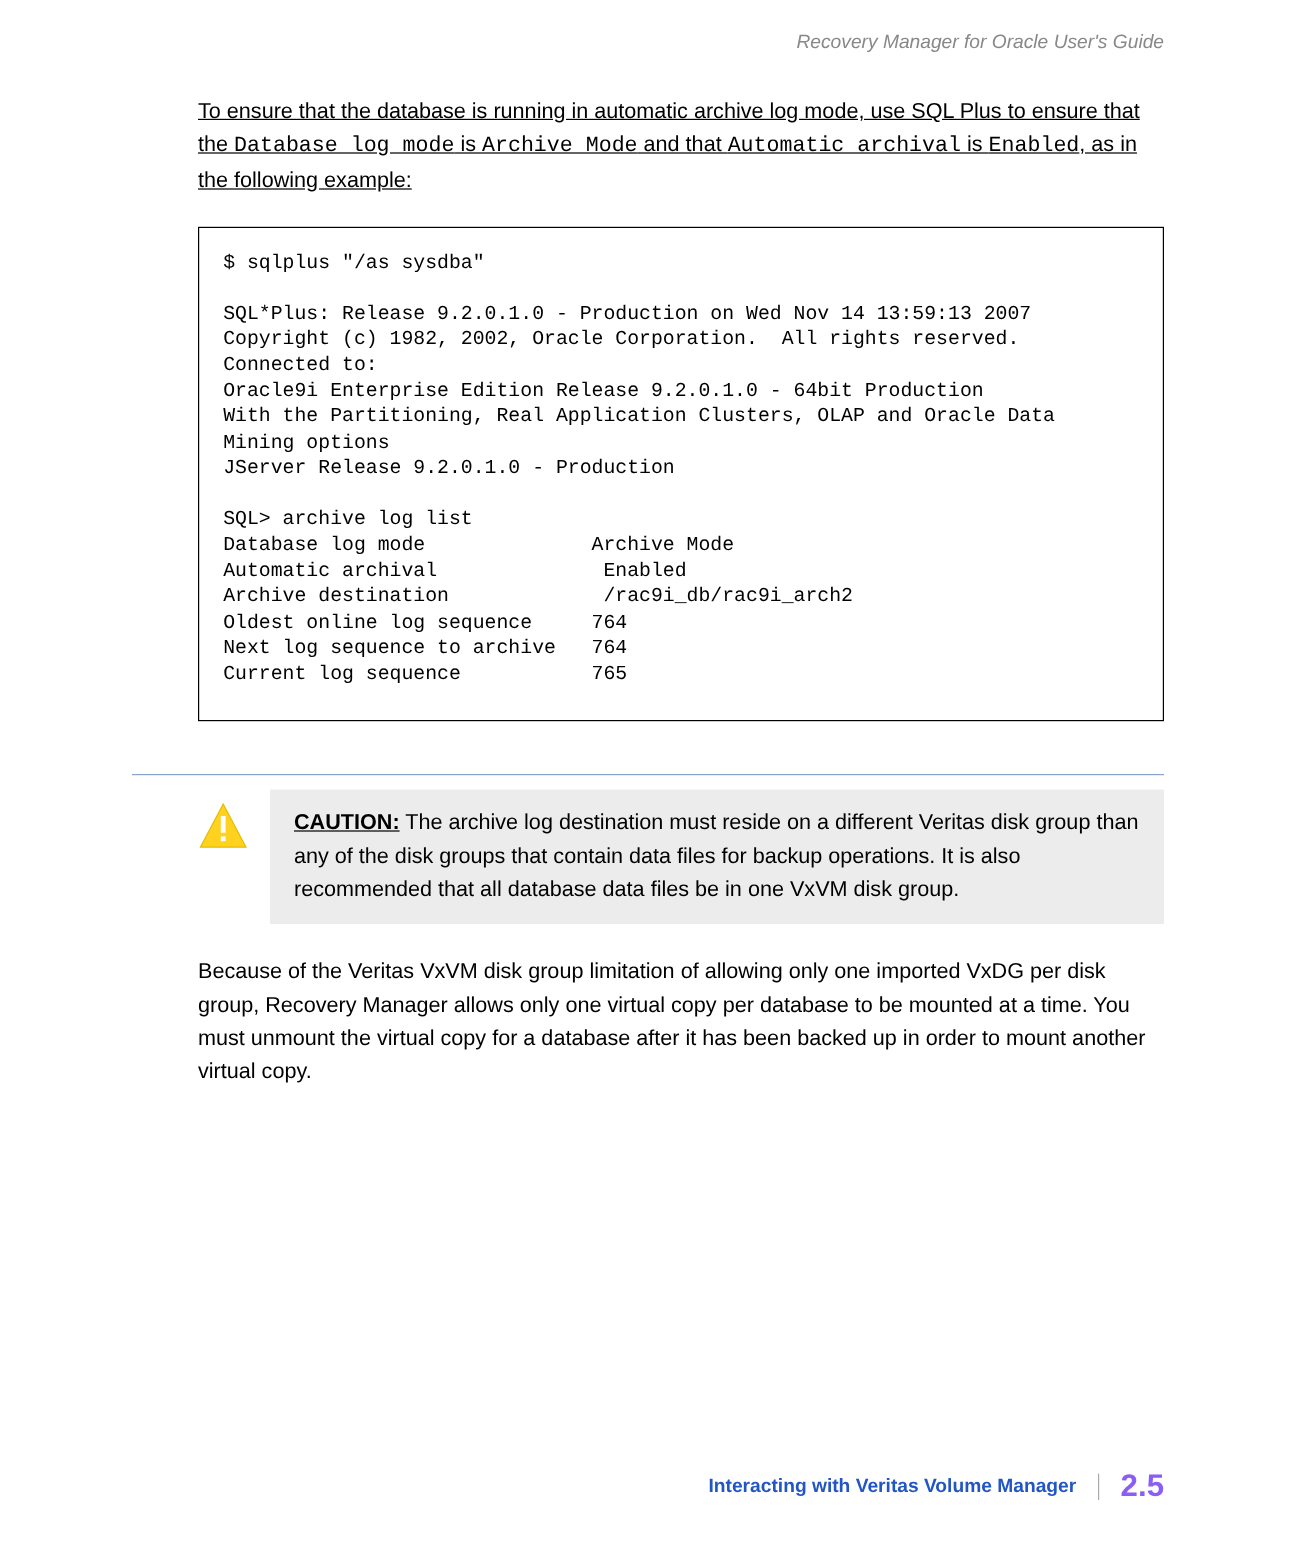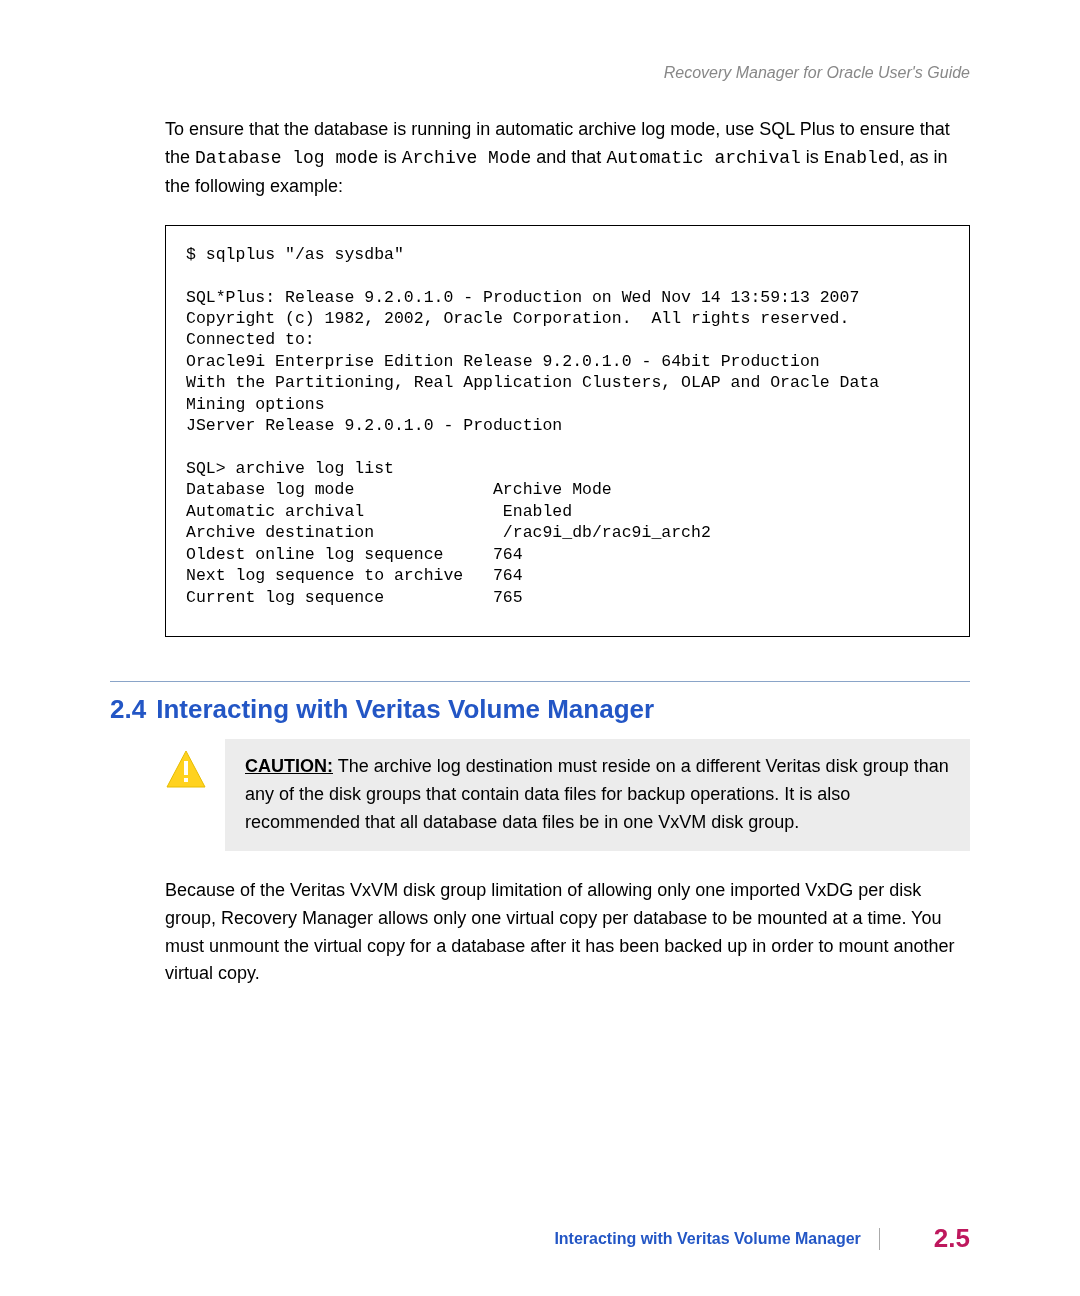--- a/index.html
+++ b/index.html
@@ -6,36 +6,37 @@
     margin: 0;
     padding: 0;
     background: #fff;
     font-family: "Segoe UI", "Helvetica Neue", Arial, sans-serif;
     color: #000;
     width: 1080px;
   }
   .page {
     width: 1080px;
     min-height: 1296px;
-    padding: 64px 110px 40px 110px;
+    padding: 27px 110px 40px 110px;
     box-sizing: border-box;
     position: relative;
   }
   .header {
     text-align: right;
     font-size: 16px;
     color: #888;
     font-style: italic;
     margin-bottom: 34px;
   }
   .intro {
     font-size: 18px;
     line-height: 1.55;
     margin-left: 55px;
     margin-bottom: 24px;
+    text-decoration: underline;
   }
   code.inline {
     font-family: "Courier New", monospace;
     font-style: normal;
     font-size: 18px;
   }
   .codebox {
     border: 1px solid #000;
     margin-left: 55px;
     padding: 18px 20px 28px 20px;
@@ -99,24 +100,23 @@
   .footer-title {
     color: #2356c5;
     font-weight: 700;
   }
   .footer-sep {
     width: 1px;
     height: 22px;
     background: #aaa;
   }
   .footer-page {
-    color: #be185d;
+    color: #8b5cf6;
     font-weight: 700;
     font-size: 26px;
-    margin-left: 36px;
   }
 </style>
 </head>
 <body>
 
 <div class="page">
 
   <div class="header">Recovery Manager for Oracle User's Guide</div>
 
   <div class="intro">
@@ -135,23 +135,20 @@
 
 SQL&gt; archive log list
 Database log mode              Archive Mode
 Automatic archival              Enabled
 Archive destination             /rac9i_db/rac9i_arch2
 Oldest online log sequence     764
 Next log sequence to archive   764
 Current log sequence           765</div>
 
   <hr class="section-rule">
-  <h2 class="section-title">
-    <span class="section-no">2.4</span><span>Interacting with Veritas Volume Manager</span>
-  </h2>
 
 
   <div class="caution-row">
     <div class="caution-icon">
       <svg width="42" height="42" viewBox="0 0 42 42">
         <polygon points="21,2 40,38 2,38" fill="#ffd21f" stroke="#e6bc00" stroke-width="1"></polygon>
         <rect x="19" y="12" width="4" height="14" fill="#fff"></rect>
         <rect x="19" y="29" width="4" height="4" fill="#fff"></rect>
       </svg>
     </div>

